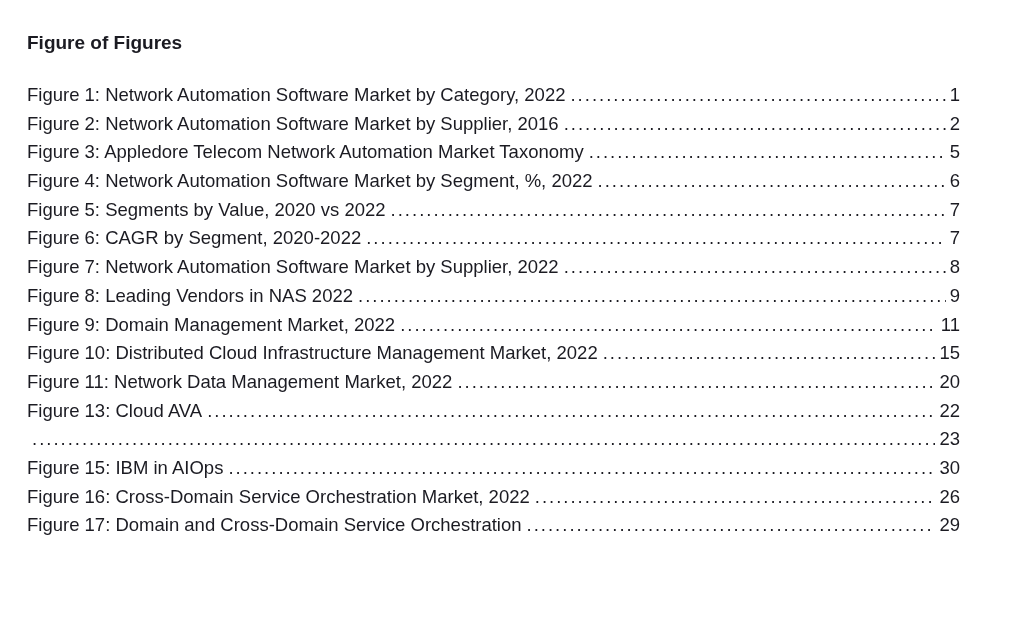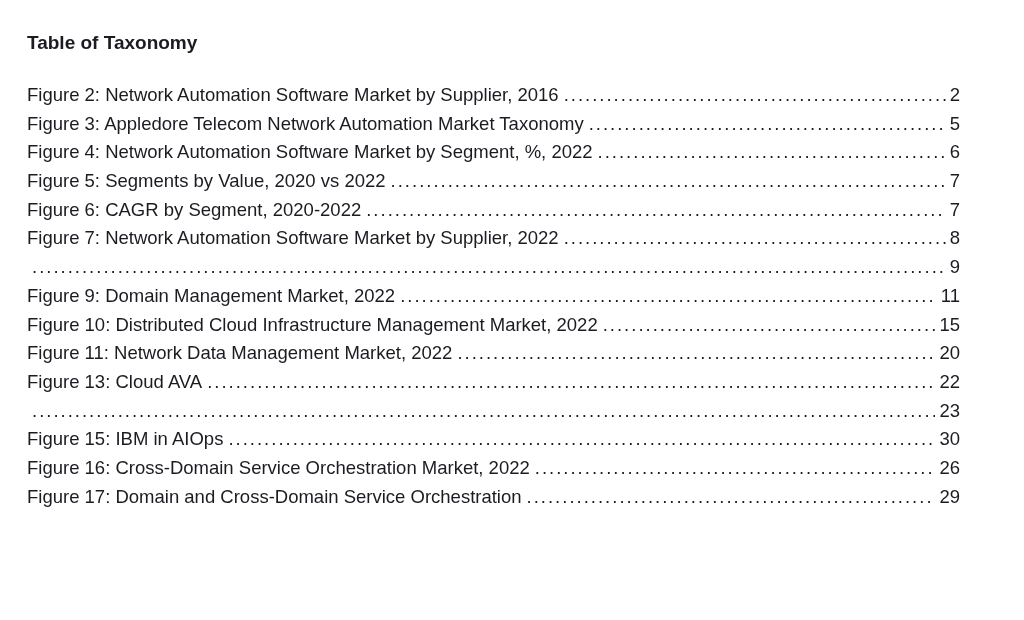--- a/index.html
+++ b/index.html
@@ -42,23 +42,28 @@
   .toc-dots::after {
     content: "........................................................................................................................................................................................................";
     letter-spacing: 2px;
     font-size: 18.5px;
   }
 </style>
 </head>
 <body>
 
 <div class="doc">
-  <h1 class="doc-title">Table of Taxonomy</h1>
+  <h1 class="doc-title">Figure of Figures</h1>
 
   <div class="toc">
+    <div class="toc-row">
+      <span class="toc-label">Figure 1: Network Automation Software Market by Category, 2022</span>
+        <span class="toc-dots"></span>
+        <span class="toc-page">1</span>
+    </div>
     <div class="toc-row">
       <span class="toc-label">Figure 2: Network Automation Software Market by Supplier, 2016</span>
         <span class="toc-dots"></span>
         <span class="toc-page">2</span>
     </div>
     <div class="toc-row">
       <span class="toc-label">Figure 3: Appledore Telecom Network Automation Market Taxonomy</span>
         <span class="toc-dots"></span>
         <span class="toc-page">5</span>
     </div>
@@ -76,20 +81,21 @@
       <span class="toc-label">Figure 6: CAGR by Segment, 2020-2022</span>
         <span class="toc-dots"></span>
         <span class="toc-page">7</span>
     </div>
     <div class="toc-row">
       <span class="toc-label">Figure 7: Network Automation Software Market by Supplier, 2022</span>
         <span class="toc-dots"></span>
         <span class="toc-page">8</span>
     </div>
     <div class="toc-row">
+      <span class="toc-label">Figure 8: Leading Vendors in NAS 2022</span>
         <span class="toc-dots"></span>
         <span class="toc-page">9</span>
     </div>
     <div class="toc-row">
       <span class="toc-label">Figure 9: Domain Management Market, 2022</span>
         <span class="toc-dots"></span>
         <span class="toc-page">11</span>
     </div>
     <div class="toc-row">
       <span class="toc-label">Figure 10: Distributed Cloud Infrastructure Management Market, 2022</span>

